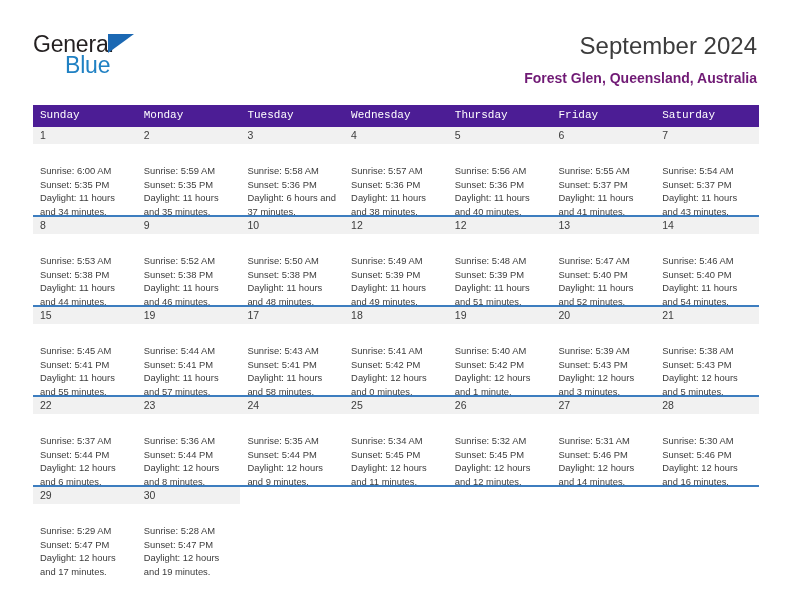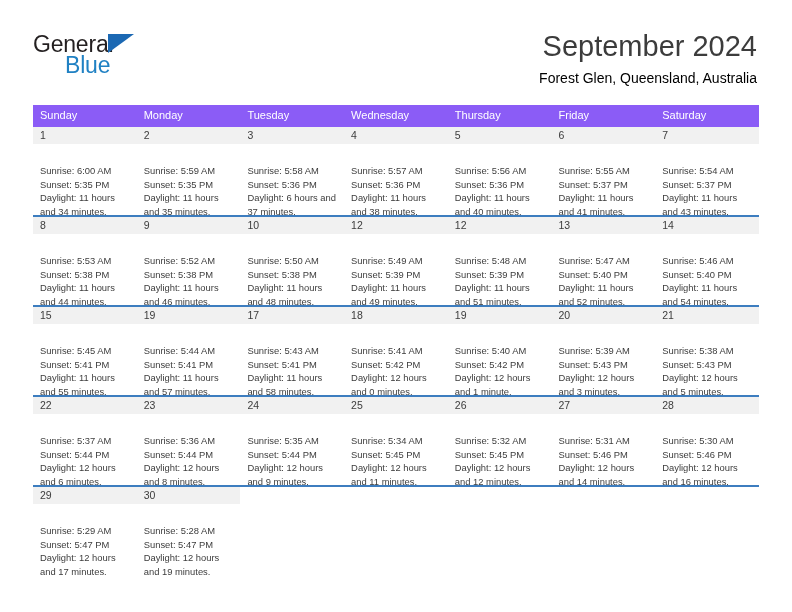--- a/index.html
+++ b/index.html
@@ -65,49 +65,50 @@
     letter-spacing: -0.2px;
   }
 
   .titles {
     position: absolute;
     right: 35px;
     top: 30px;
     text-align: right;
   }
   .cal-title {
-    font-size: 29px;
+    font-size: 24px;
     line-height: 32px;
     color: #3c3c3c;
     font-weight: normal;
     margin: 0;
     white-space: nowrap;
     text-align: right;
   }
   .cal-subtitle {
     font-size: 14px;
     line-height: 20px;
-    color: #000000;
+    color: #701a75;
     margin: 6px 0 0 0;
     white-space: nowrap;
-    font-weight: normal;
+    font-weight: bold;
   }
 
   
   .calendar {
     position: absolute;
     left: 33px;
     top: 105px;
     width: 726px;
   }
 
   .weekday-header {
     display: flex;
     width: 100%;
-    background: #8b5cf6;
+    background: #4c1d95;
+    font-family: Liberation Mono, monospace;
   }
   .weekday-cell {
     width: 103.714px;
     box-sizing: border-box;
     color: #ffffff;
     font-size: 11px;
     line-height: 13px;
     padding: 4px 0 5px 7px;
     white-space: nowrap;
   }

